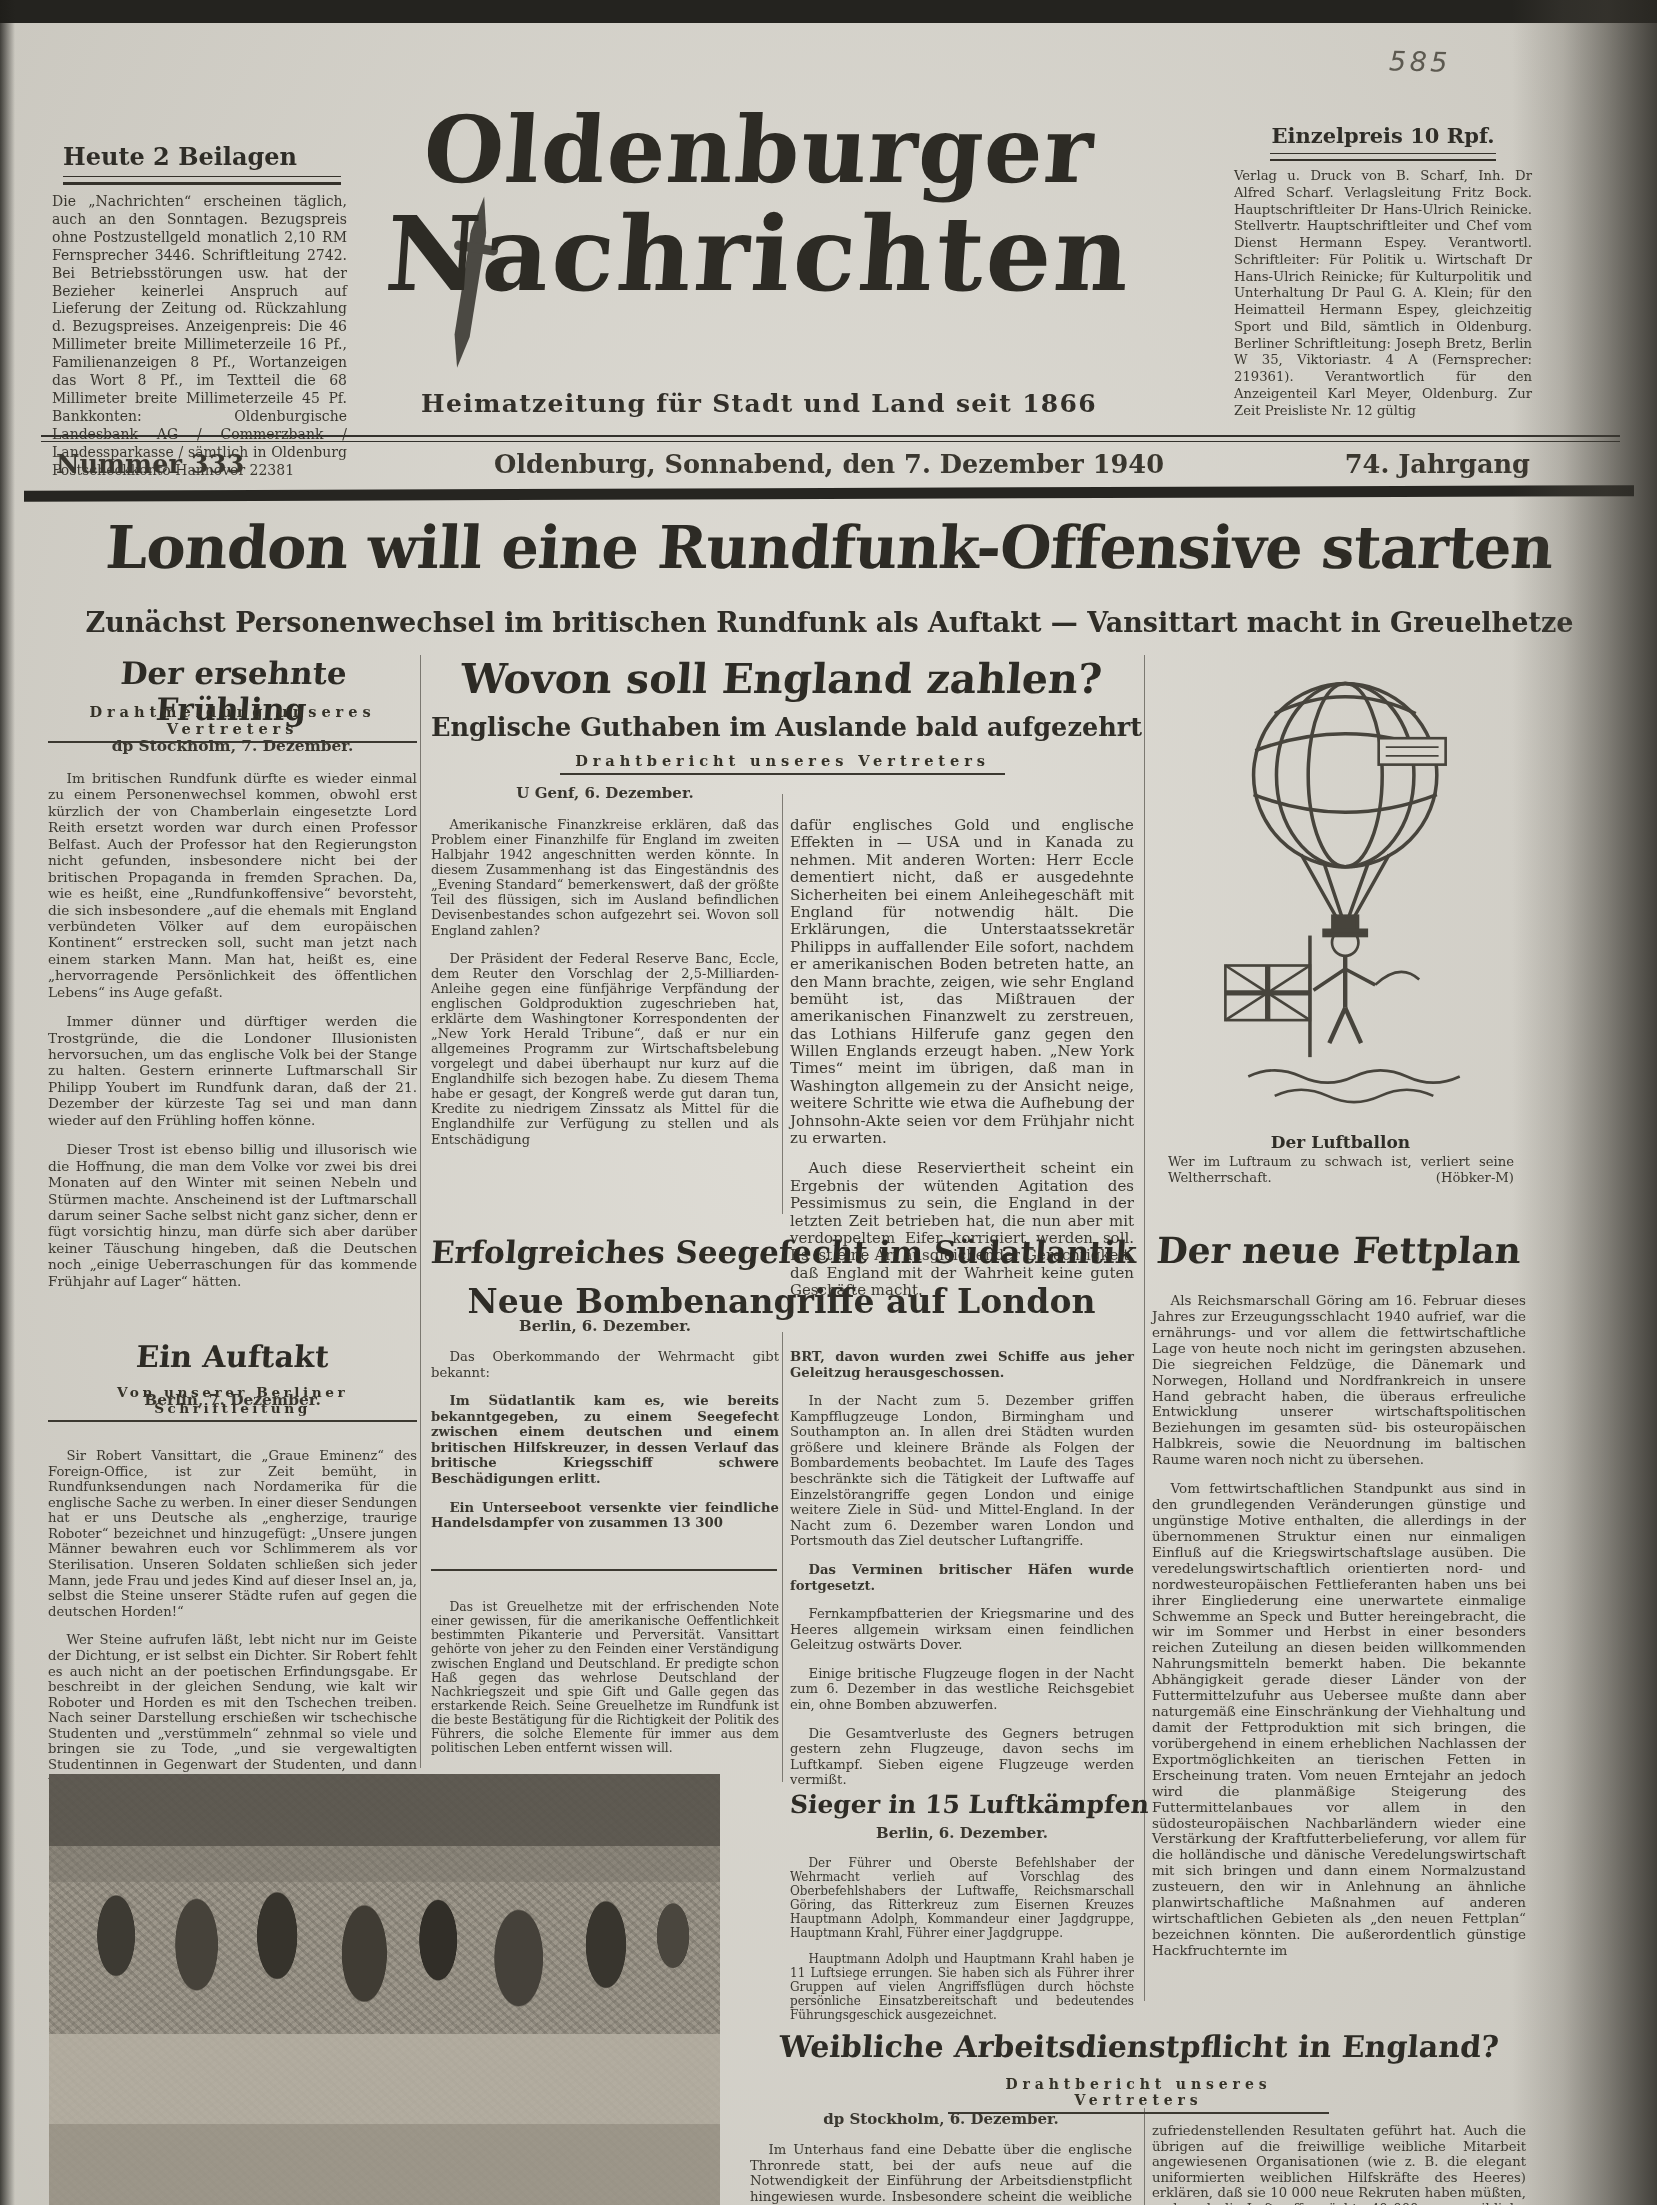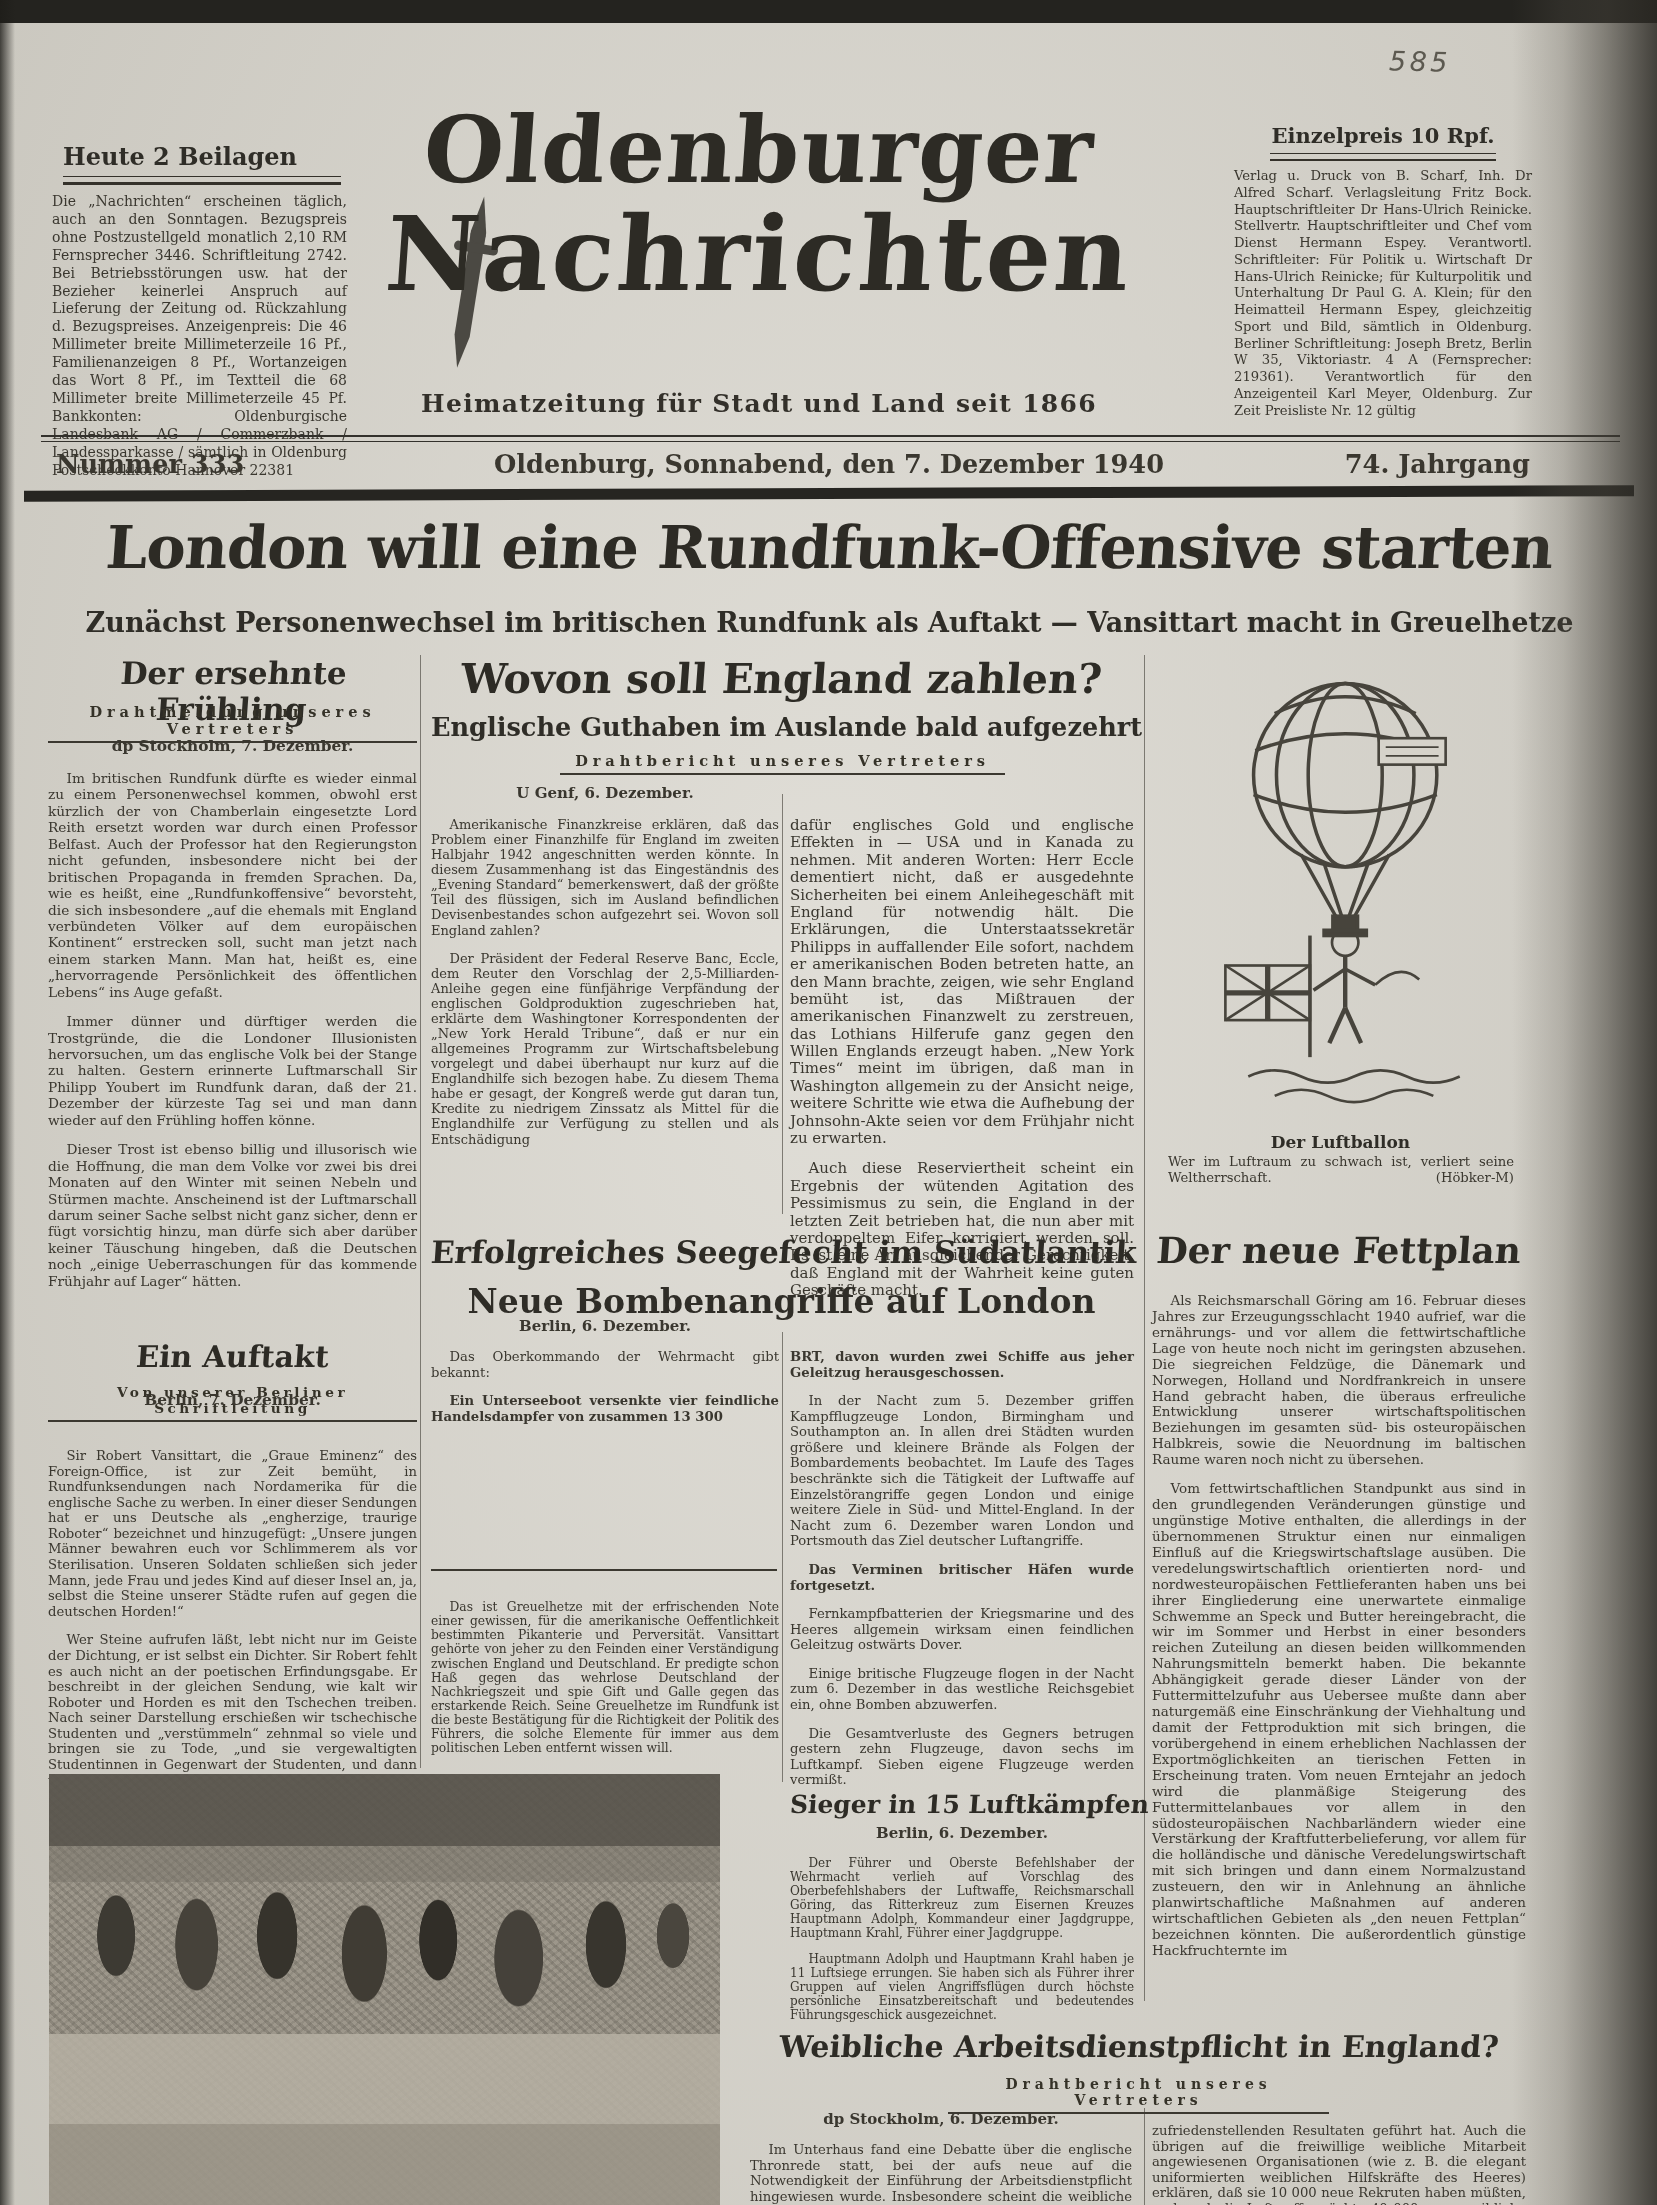--- a/index.html
+++ b/index.html
@@ -110,20 +110,21 @@
 <div class="abs j" style="left:790px;top:804px;width:344px;font-size:15px;line-height:1.16">
   <p class="p noind">dafür englisches Gold und englische Effekten in — USA und in Kanada zu nehmen. Mit anderen Worten: Herr Eccle dementiert nicht, daß er ausgedehnte Sicherheiten bei einem Anleihegeschäft mit England für notwendig hält. Die Erklärungen, die Unterstaatssekretär Philipps in auffallender Eile sofort, nachdem er amerikanischen Boden betreten hatte, an den Mann brachte, zeigen, wie sehr England bemüht ist, das Mißtrauen der amerikanischen Finanzwelt zu zerstreuen, das Lothians Hilferufe ganz gegen den Willen Englands erzeugt haben. „New York Times“ meint im übrigen, daß man in Washington allgemein zu der Ansicht neige, weitere Schritte wie etwa die Aufhebung der Johnsohn-Akte seien vor dem Frühjahr nicht zu erwarten.</p>
   <p class="p">Auch diese Reserviertheit scheint ein Ergebnis der wütenden Agitation des Pessimismus zu sein, die England in der letzten Zeit betrieben hat, die nun aber mit verdoppeltem Eifer korrigiert werden soll. Es ist eine Art ausgleichender Gerechtigkeit, daß England mit der Wahrheit keine guten Geschäfte macht.</p>
 </div>
 
 <div class="abs c head nw" style="left:431px;top:1234px;width:701px;font-size:31px">Erfolgreiches Seegefecht im Südatlantik</div>
 <div class="abs c bold nw" style="left:431px;top:1282px;width:701px;font-size:33px;color:#2f2d27">Neue Bombenangriffe auf London</div>
 <div class="abs datep" style="left:431px;top:1317px;width:348px;font-size:15px">Berlin, 6. Dezember.</div>
 <div class="abs j" style="left:431px;top:1336px;width:348px;font-size:13.2px;line-height:1.18">
   <p class="p">Das Oberkommando der Wehrmacht gibt bekannt:</p>
+  <p class="p bold">Im Südatlantik kam es, wie bereits bekanntgegeben, zu einem Seegefecht zwischen einem deutschen und einem britischen Hilfskreuzer, in dessen Verlauf das britische Kriegsschiff schwere Beschädigungen erlitt.</p>
   <p class="p bold">Ein Unterseeboot versenkte vier feindliche Handelsdampfer von zusammen 13 300</p>
 </div>
 <div class="abs hrule" style="left:431px;top:1569px;width:346px"></div>
 <div class="abs j" style="left:431px;top:1587px;width:348px;font-size:12.3px;line-height:1.15">
   <p class="p">Das ist Greuelhetze mit der erfrischenden Note einer gewissen, für die amerikanische Oeffentlichkeit bestimmten Pikanterie und Perversität. Vansittart gehörte von jeher zu den Feinden einer Verständigung zwischen England und Deutschland. Er predigte schon Haß gegen das wehrlose Deutschland der Nachkriegszeit und spie Gift und Galle gegen das erstarkende Reich. Seine Greuelhetze im Rundfunk ist die beste Bestätigung für die Richtigkeit der Politik des Führers, die solche Elemente für immer aus dem politischen Leben entfernt wissen will.</p>
 </div>
 <div class="abs j" style="left:790px;top:1336px;width:344px;font-size:13.2px;line-height:1.18">
   <p class="p noind bold">BRT, davon wurden zwei Schiffe aus jeher Geleitzug herausgeschossen.</p>
   <p class="p">In der Nacht zum 5. Dezember griffen Kampfflugzeuge London, Birmingham und Southampton an. In allen drei Städten wurden größere und kleinere Brände als Folgen der Bombardements beobachtet. Im Laufe des Tages beschränkte sich die Tätigkeit der Luftwaffe auf Einzelstörangriffe gegen London und einige weitere Ziele in Süd- und Mittel-England. In der Nacht zum 6. Dezember waren London und Portsmouth das Ziel deutscher Luftangriffe.</p>
   <p class="p bold">Das Verminen britischer Häfen wurde fortgesetzt.</p>

